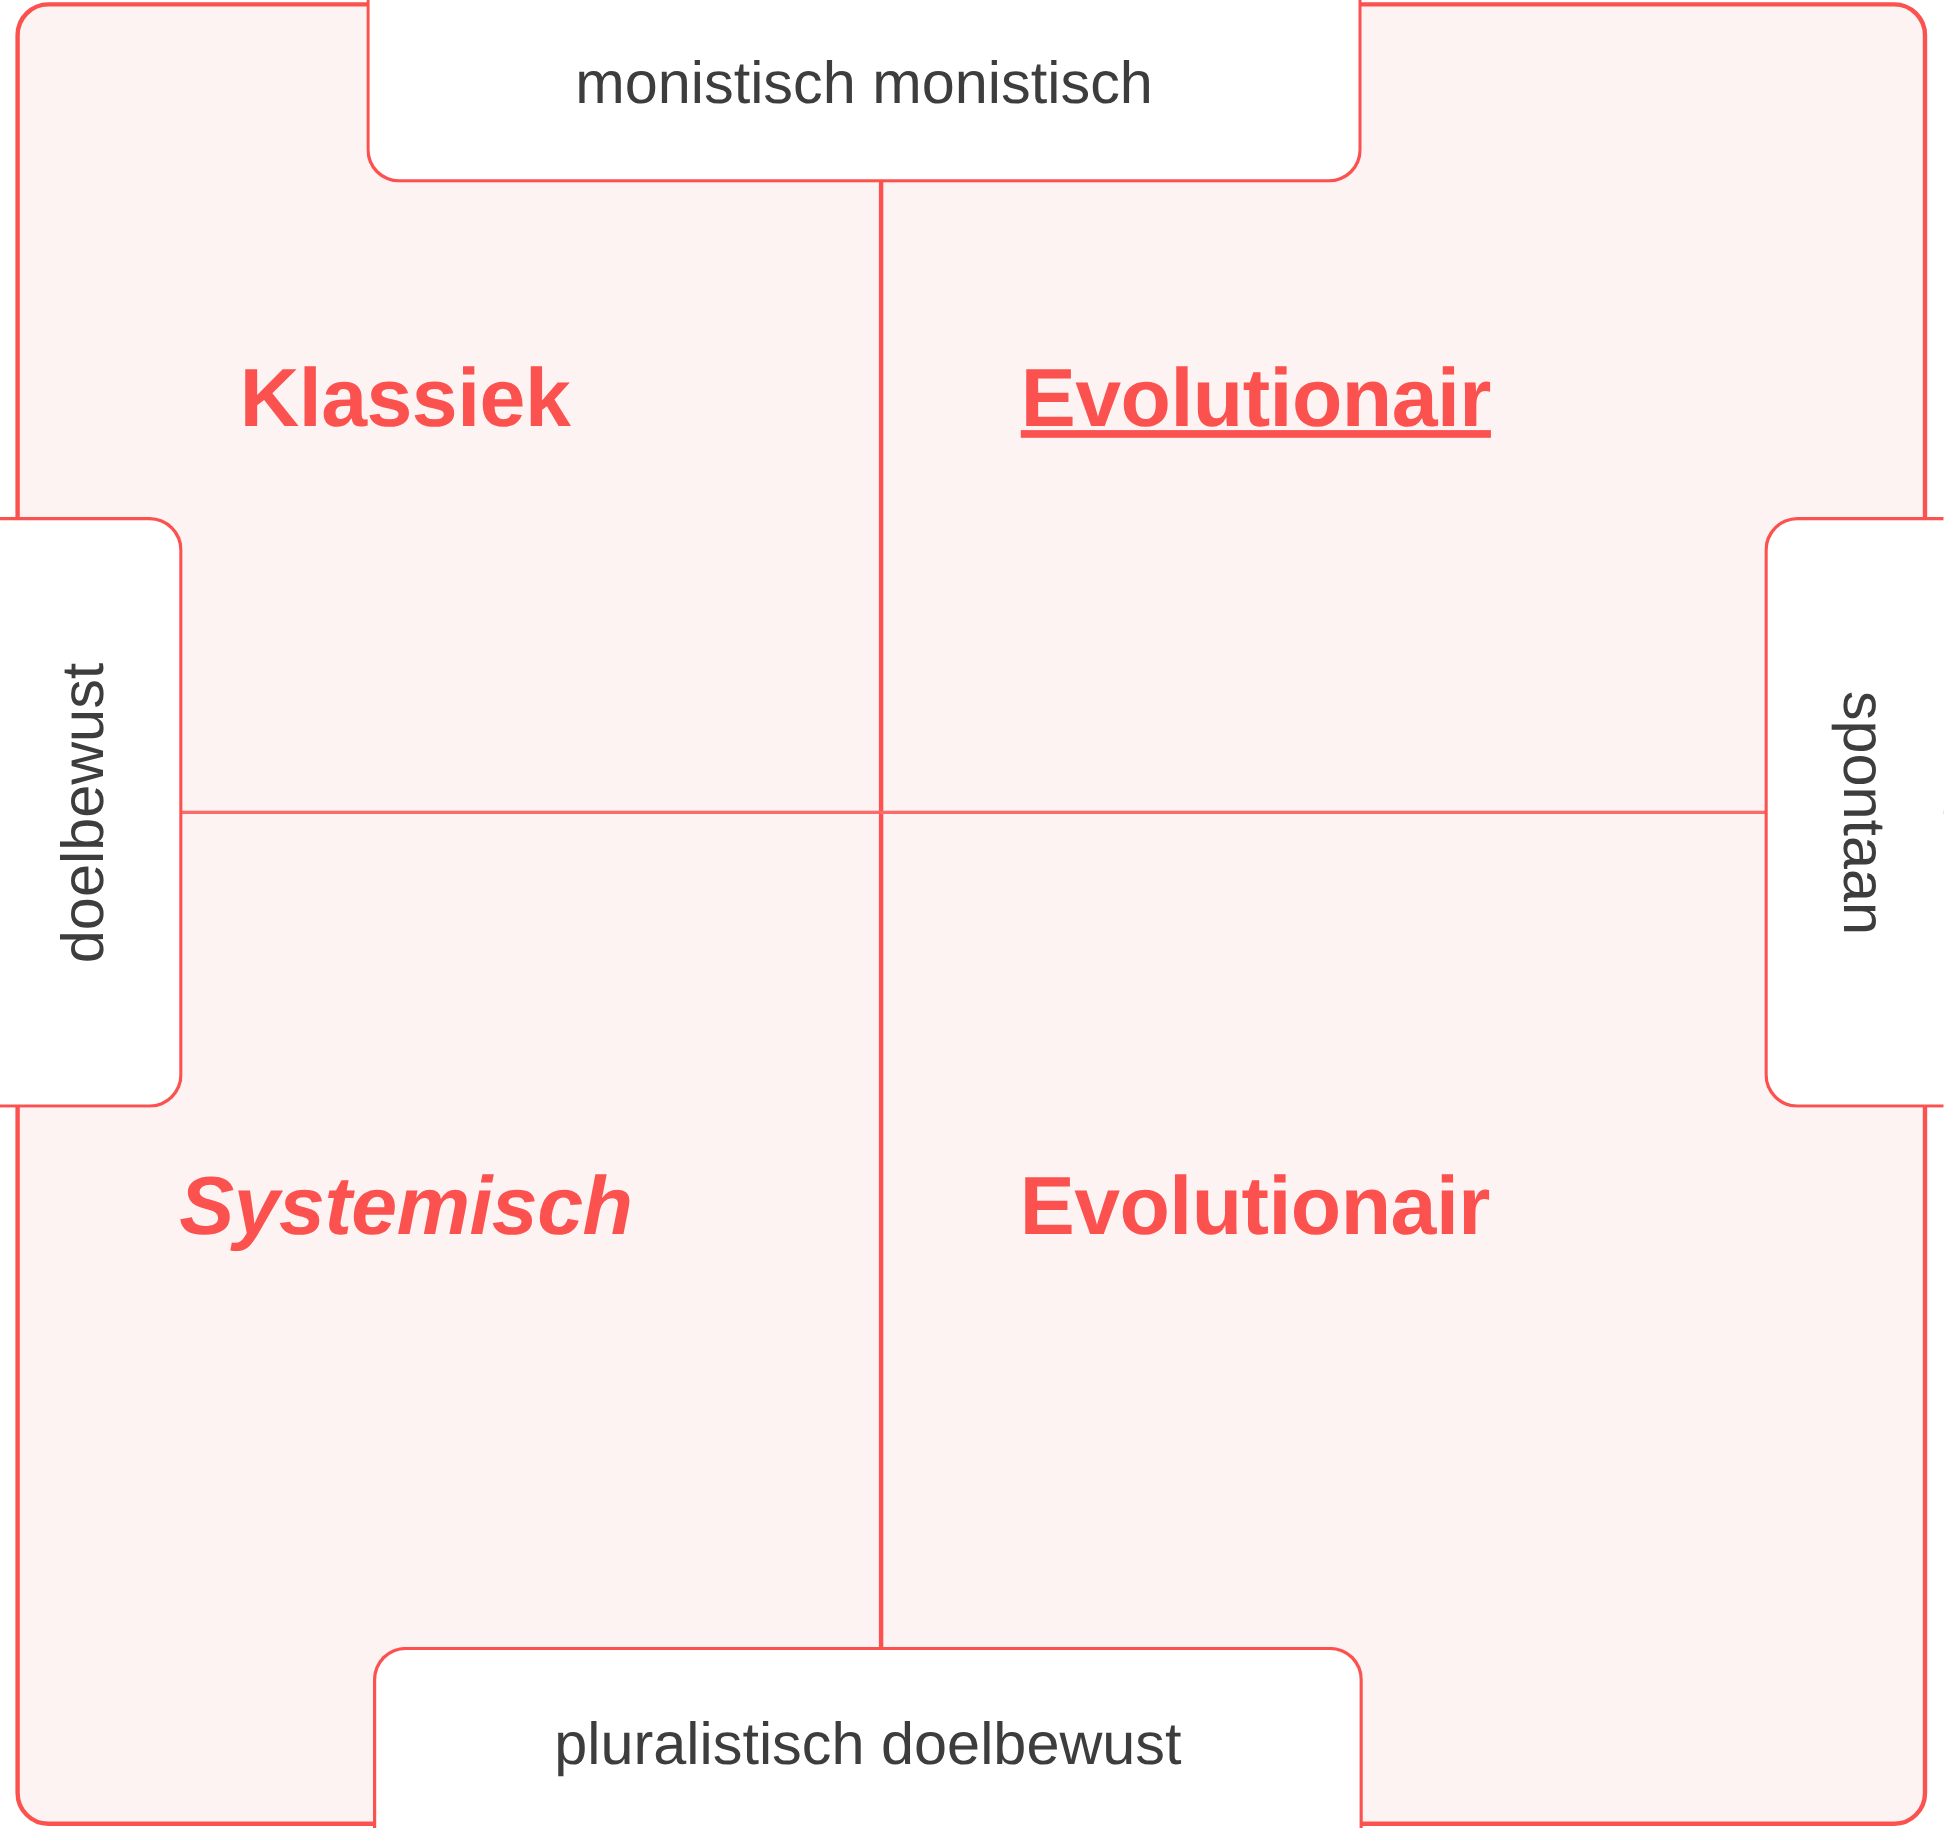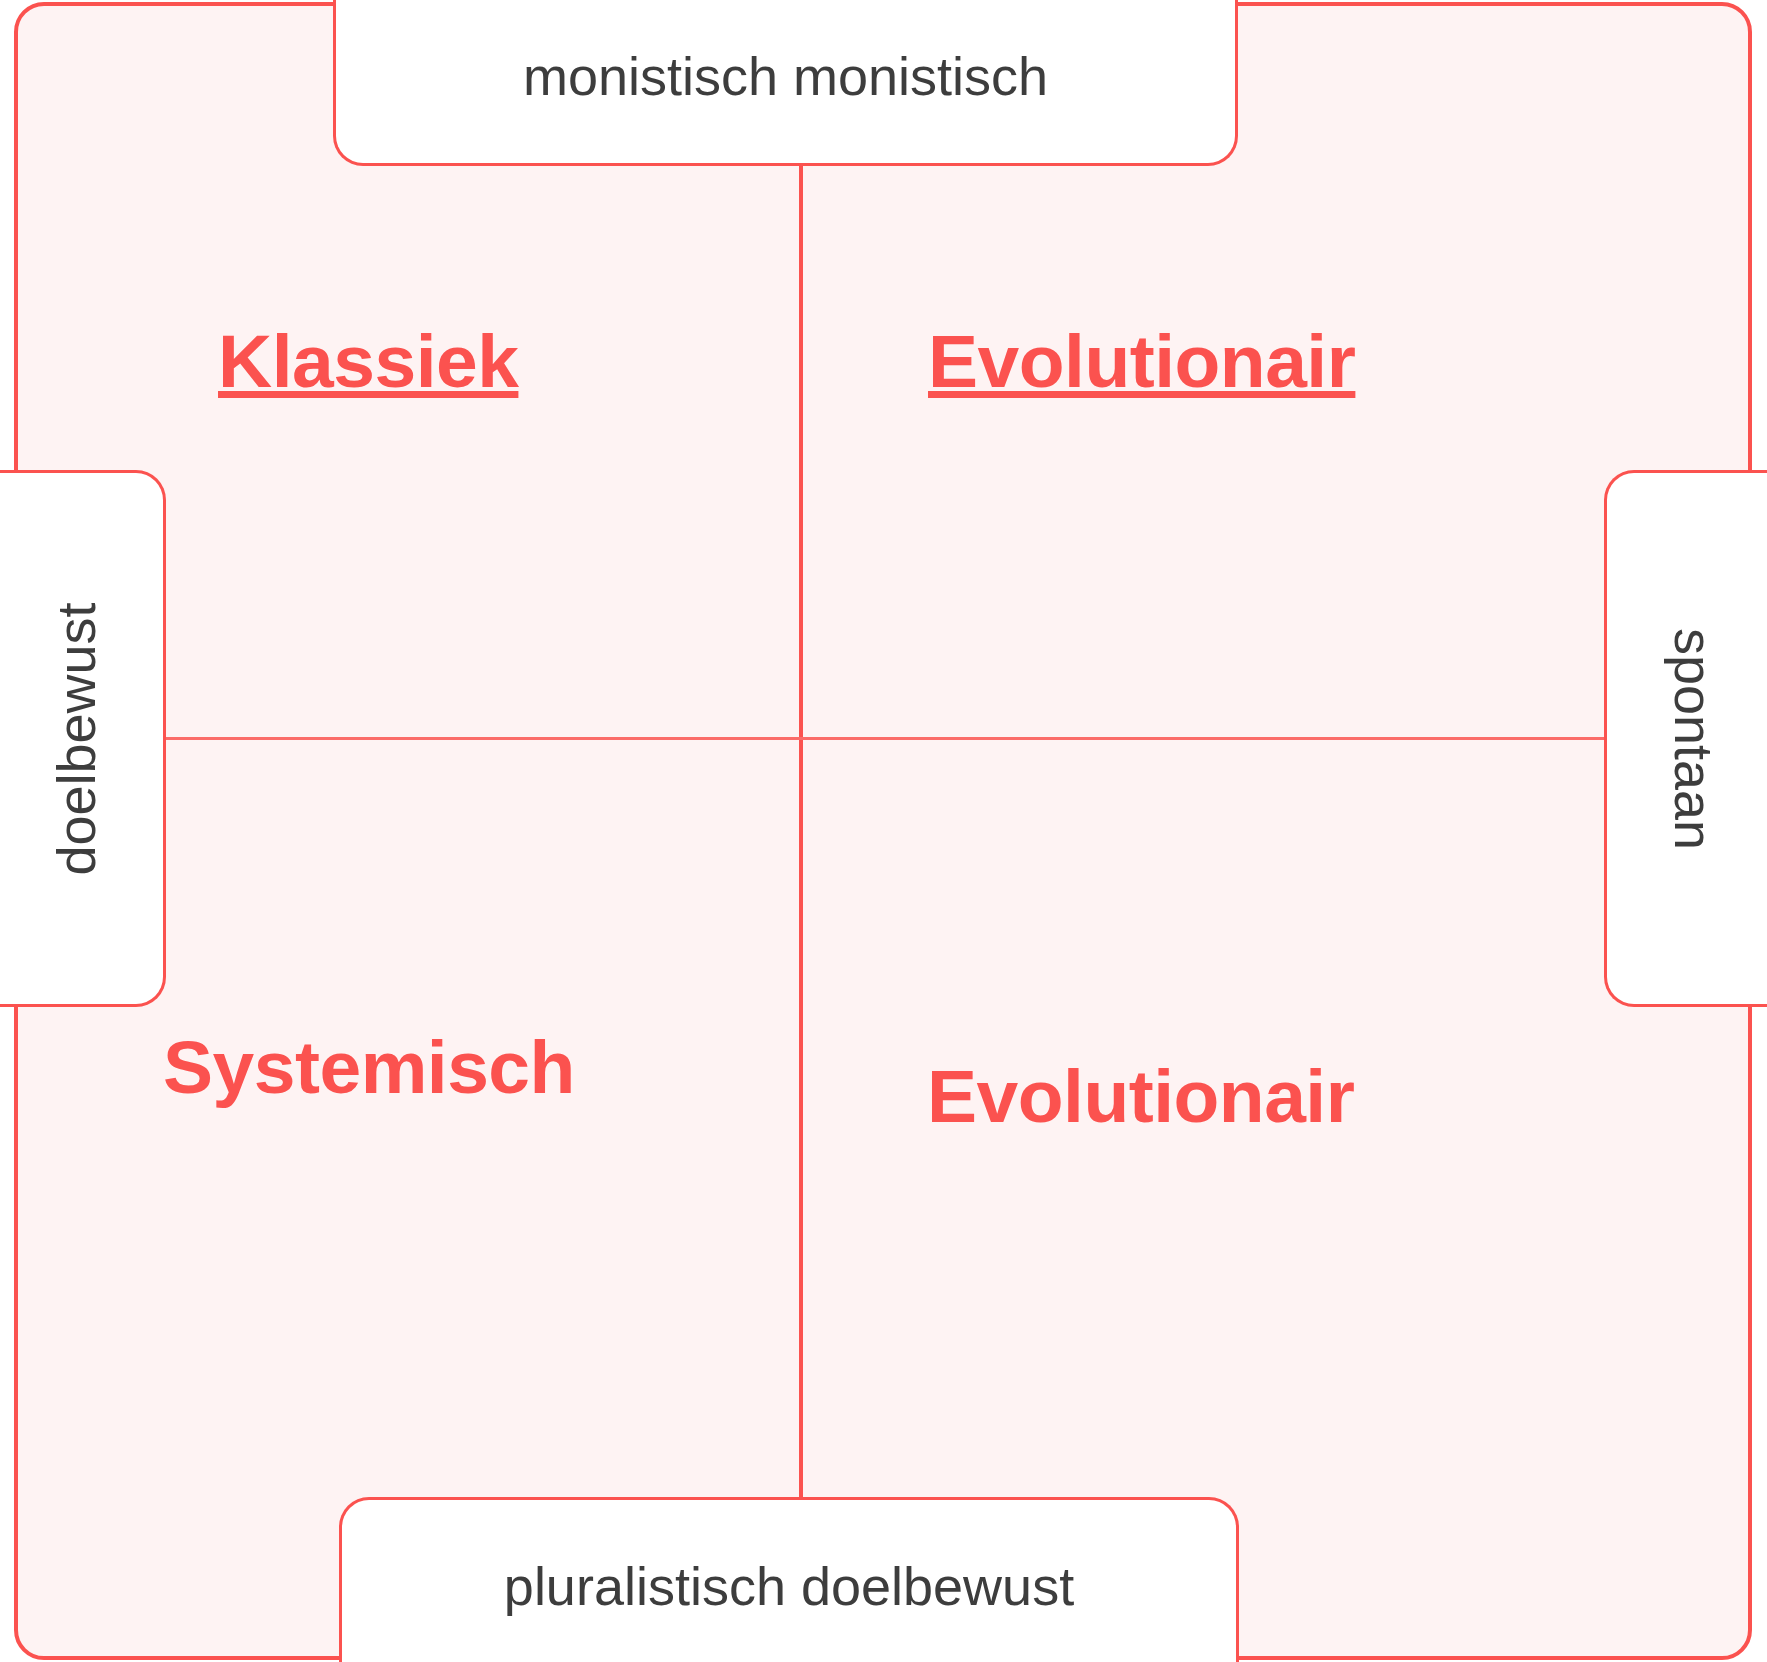--- a/index.html
+++ b/index.html
@@ -53,23 +53,23 @@
   
   .quadrant-label {
     position: absolute;
     color: #fb524f;
     font-weight: bold;
     font-size: 75px;
     letter-spacing: -0.5px;
     white-space: nowrap;
     line-height: 1;
   }
-  .q-tl { left: 218px;  top: 324px; text-decoration: underline;  }
+  .q-tl { left: 218px;  top: 324px;  }
   .q-tr { left: 928px;  top: 324px; text-decoration: underline;  }
-  .q-bl { left: 163px;  top: 1030px; }
+  .q-bl { left: 163px;  top: 1059px; font-style: italic; }
   .q-br { left: 927px;  top: 1059px; }
 
   
   .axis-chip {
     position: absolute;
     box-sizing: border-box;
     background: #ffffff;
     border: 3px solid #fb524f;
     display: flex;
     align-items: center;

